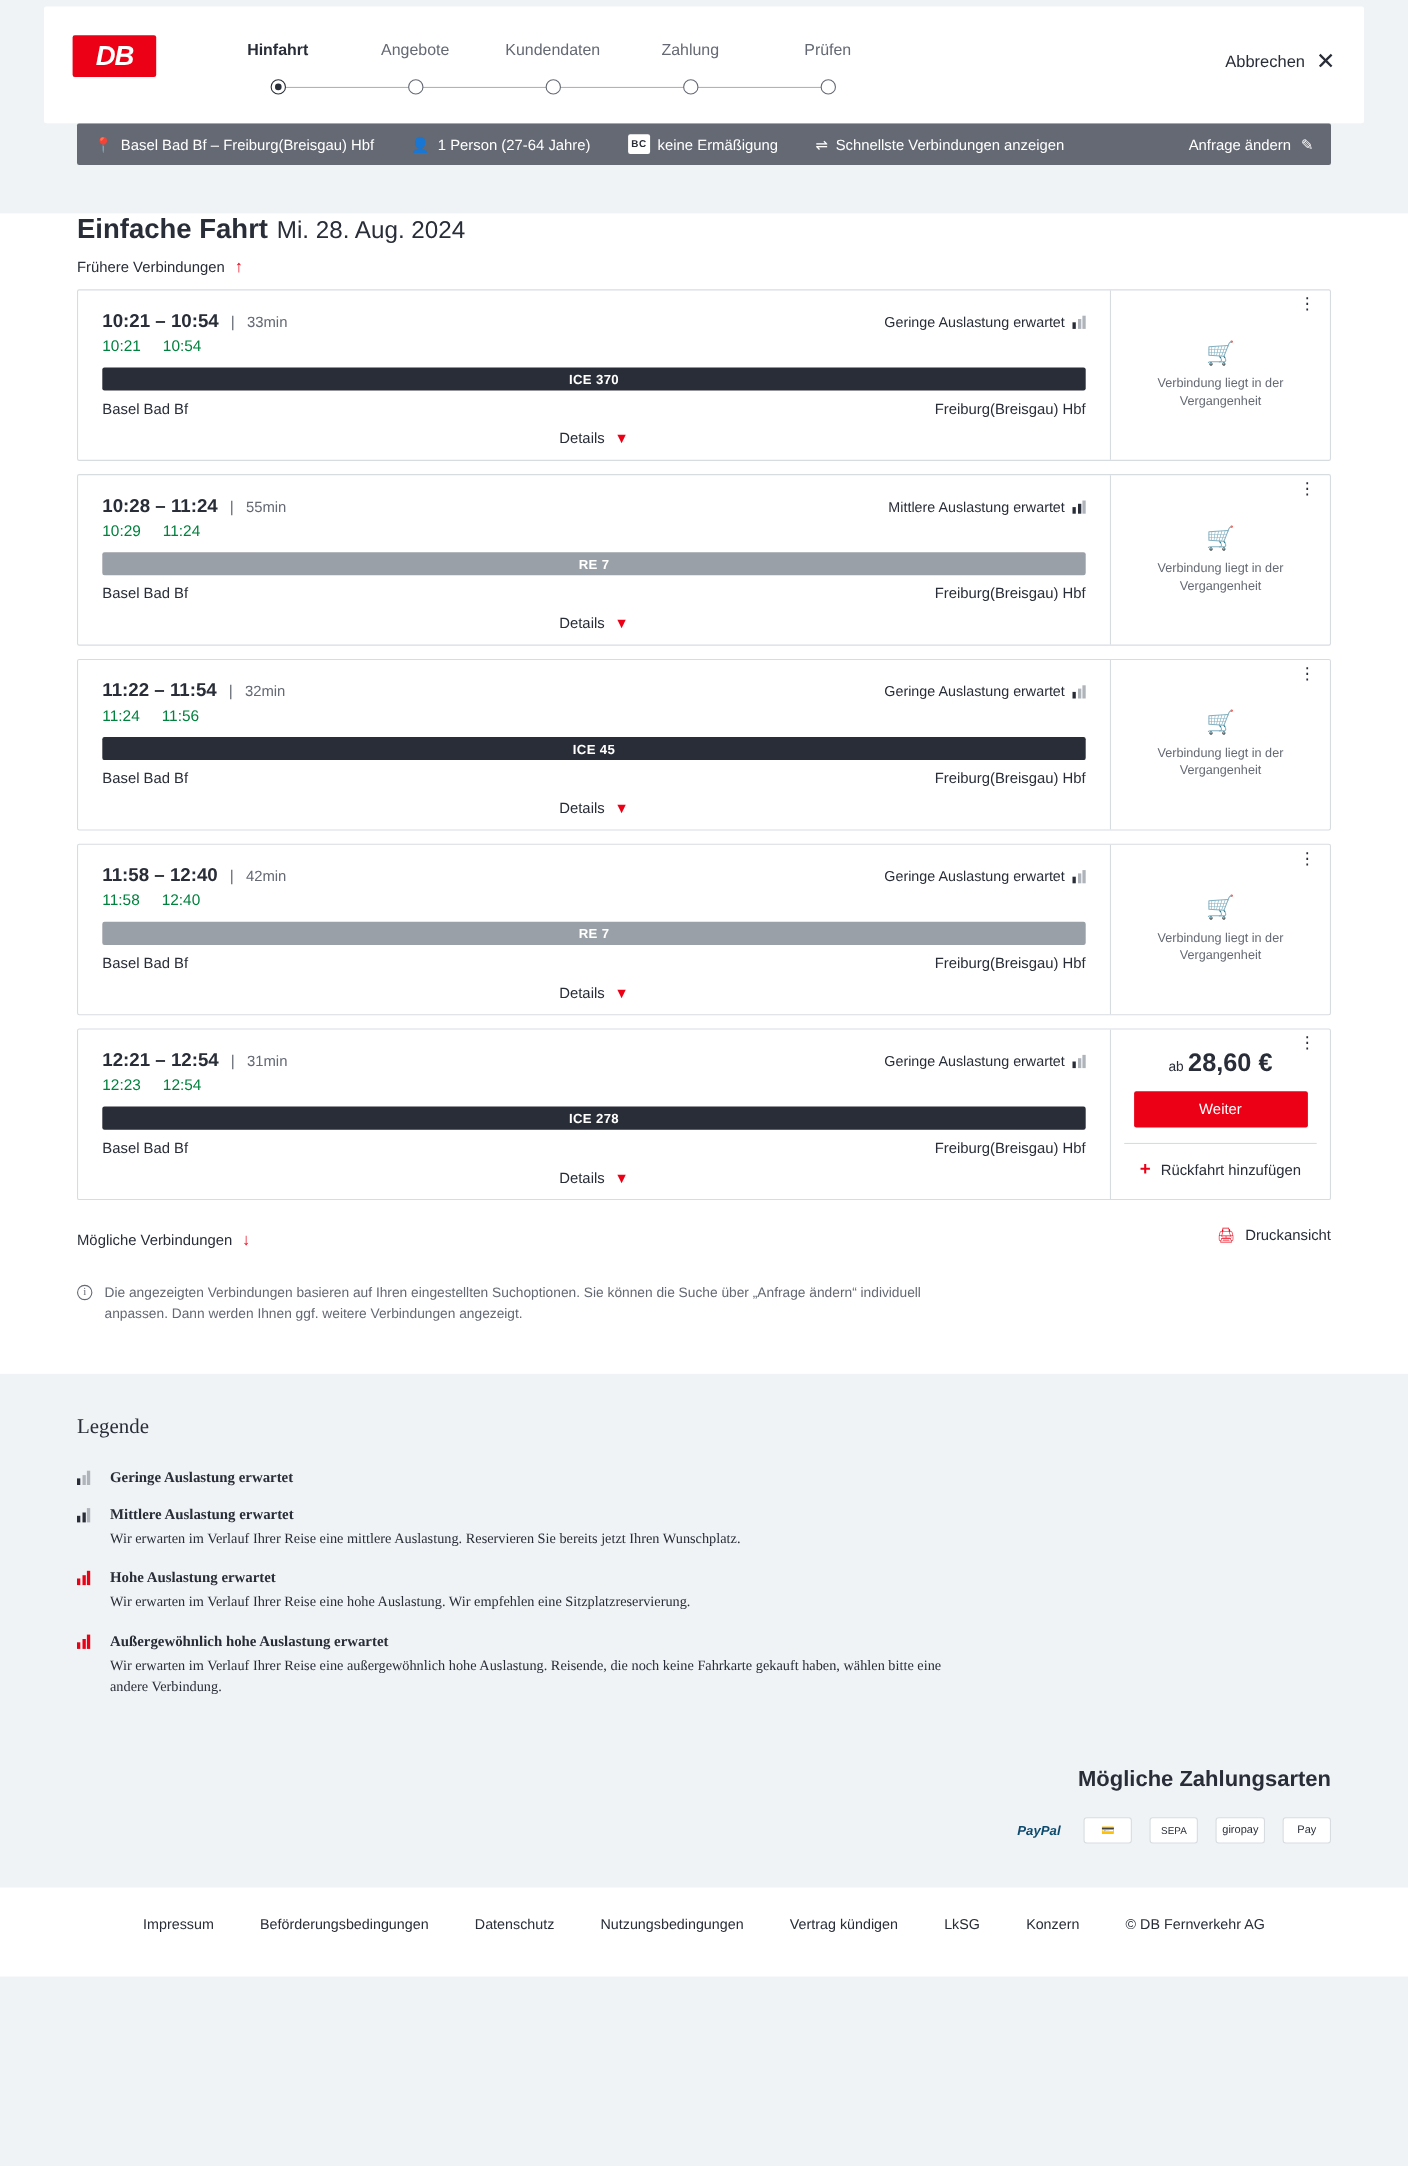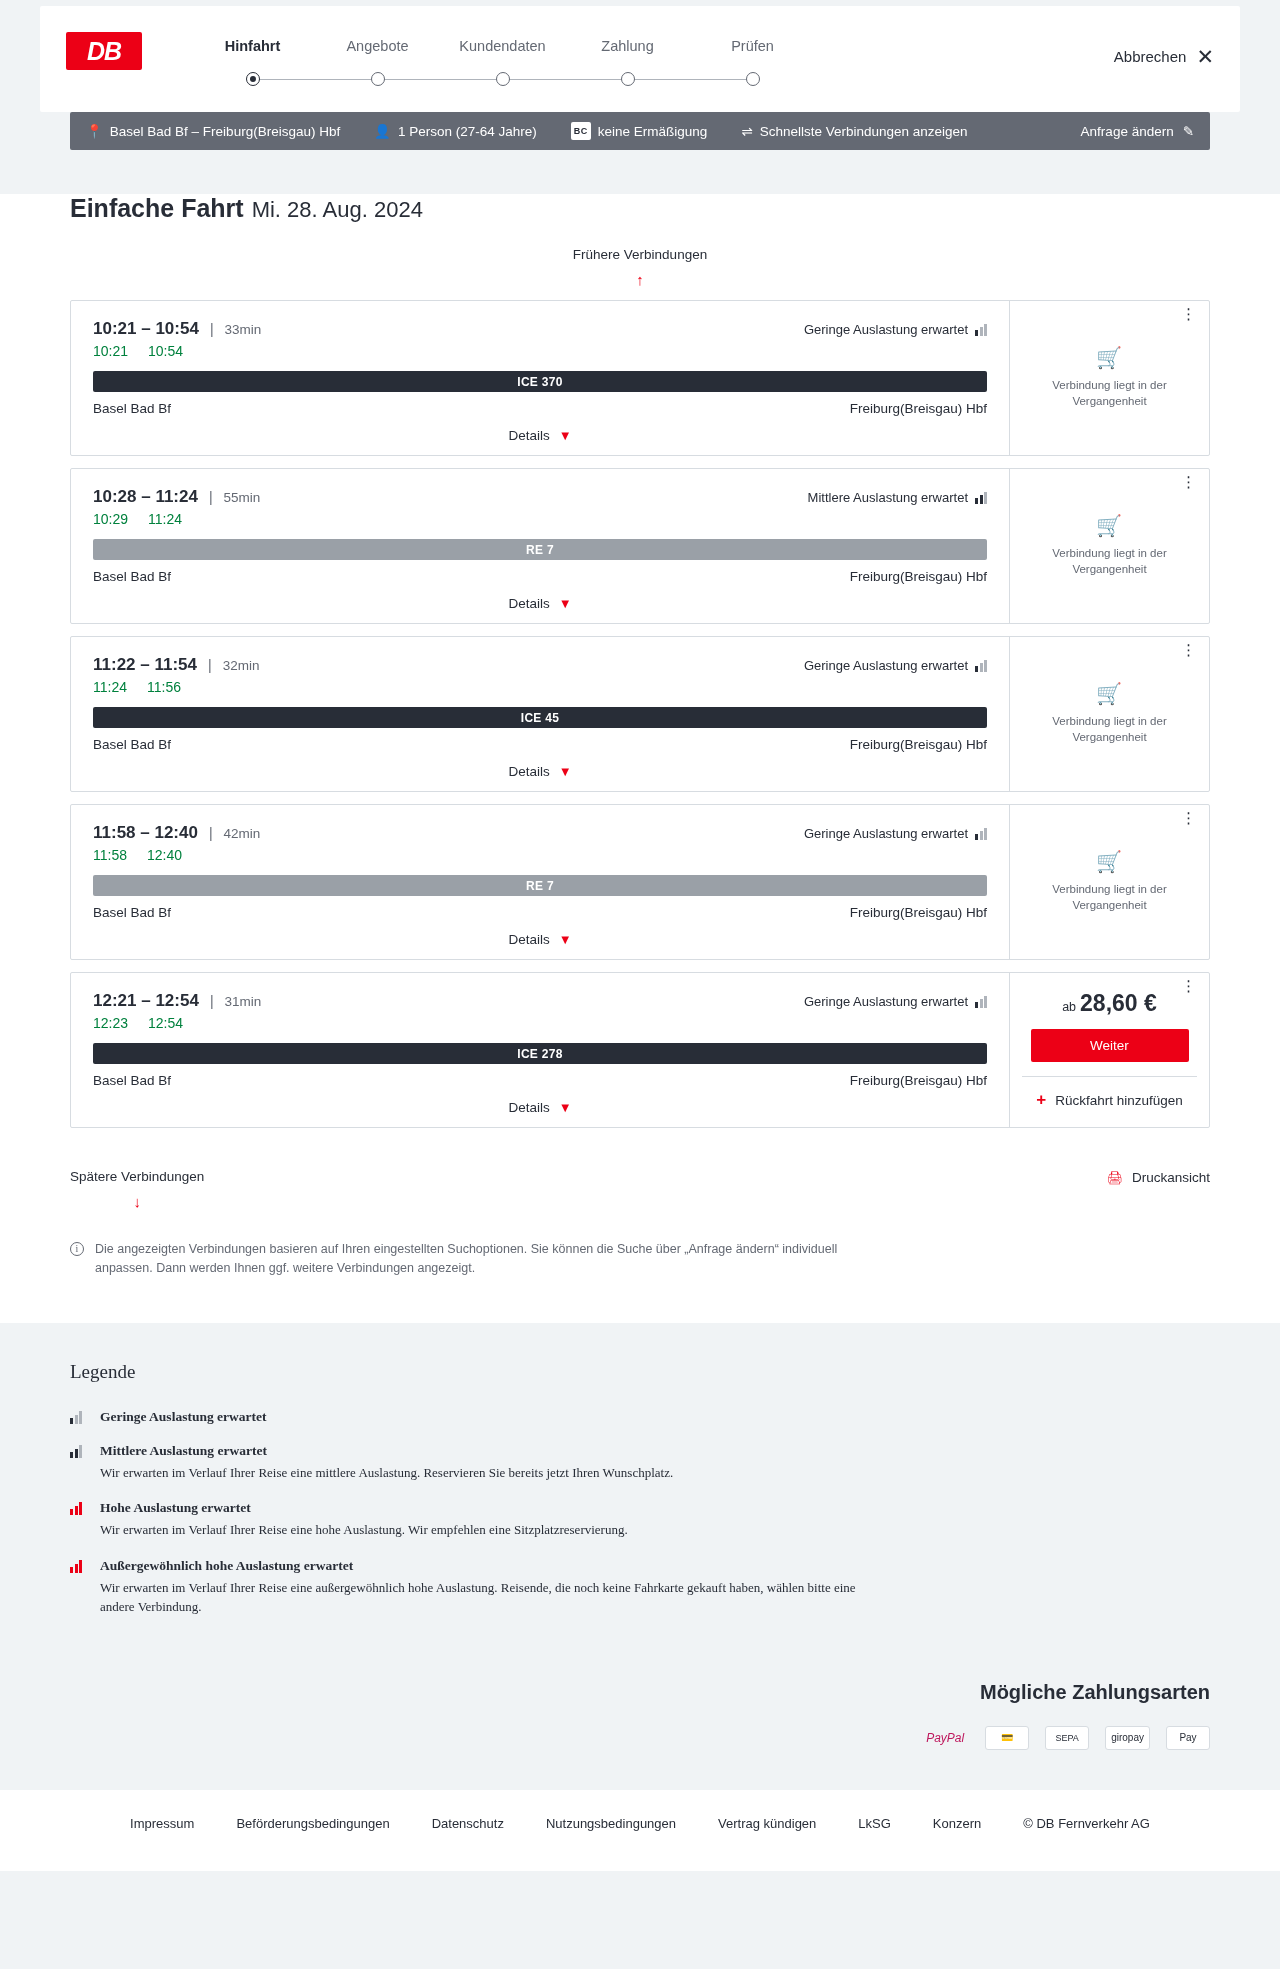--- a/index.html
+++ b/index.html
@@ -89,21 +89,21 @@
 
   
   .content { background:#fff; padding:0 0 44px 0; }
   .inner { margin:0 70px; }
   h1.title {
     font-size:25px; margin:44px 0 0 0; font-weight:bold;
   }
   h1.title span.date { font-weight:normal; font-size:22px; margin-left:8px; }
   .earlier, .later {
     display:flex; align-items:center; gap:9px;
-    font-size:13.5px; color:#282d37; margin-top:24px; cursor:pointer;flex-direction:column;
+    font-size:13.5px; color:#282d37; margin-top:11px; cursor:pointer;
   }
   .arrow { color:#ec0016; font-size:15px; }
 
   
   .card {
     display:flex;
     border:1px solid #d7dce1;
     background:#fff;
     margin-top:12px;
     border-radius:2px;
@@ -192,21 +192,21 @@
   
   .pay-wrap { background:#f0f3f5; padding:0 0 40px 0; }
   .pay-inner { margin:0 70px; text-align:right; }
   .pay-title { font-size:20px; font-weight:bold; margin-bottom:22px; }
   .pay-icons { display:flex; justify-content:flex-end; align-items:center; gap:16px; }
   .pay-box {
     height:24px; min-width:44px; background:#fff; border:1px solid #d7dce1;
     border-radius:3px; display:flex; align-items:center; justify-content:center;
     font-size:10px; padding:0 5px; color:#282d37;
   }
-  .pay-box.pp { color:#be185d; font-weight:normal; font-style:italic; font-size:12px; border:none; background:transparent; }
+  .pay-box.pp { color:#0c4a6e; font-weight:bold; font-style:italic; font-size:12px; border:none; background:transparent; }
   .pay-box.sepa { font-size:9px; }
 
   
   .footer { background:#fff; padding:26px 0 40px 0; }
   .footer-inner { margin:0 70px; display:flex; justify-content:center; gap:42px; font-size:13px; }
   .footer a { color:#282d37; text-decoration:none; cursor:pointer; }
   .copy { color:#282d37; }
 </style>
 </head>
 <body>
@@ -476,21 +476,21 @@
           <button class="weiter">Weiter</button>
           <div class="retour">
             <span class="plus">+</span>
             <span>Rückfahrt hinzufügen</span>
           </div>
         </div>
       </div>
 
       <div class="bottombar">
         <div class="later">
-          <span>Spätere Verbindungen</span>
+          <span>Mögliche Verbindungen</span>
           <span class="arrow">↓</span>
         </div>
         <div class="print">
           <span class="print-icon">🖨</span>
           <span>Druckansicht</span>
         </div>
       </div>
 
       <div class="hint">
         <span class="i-icon">i</span>

